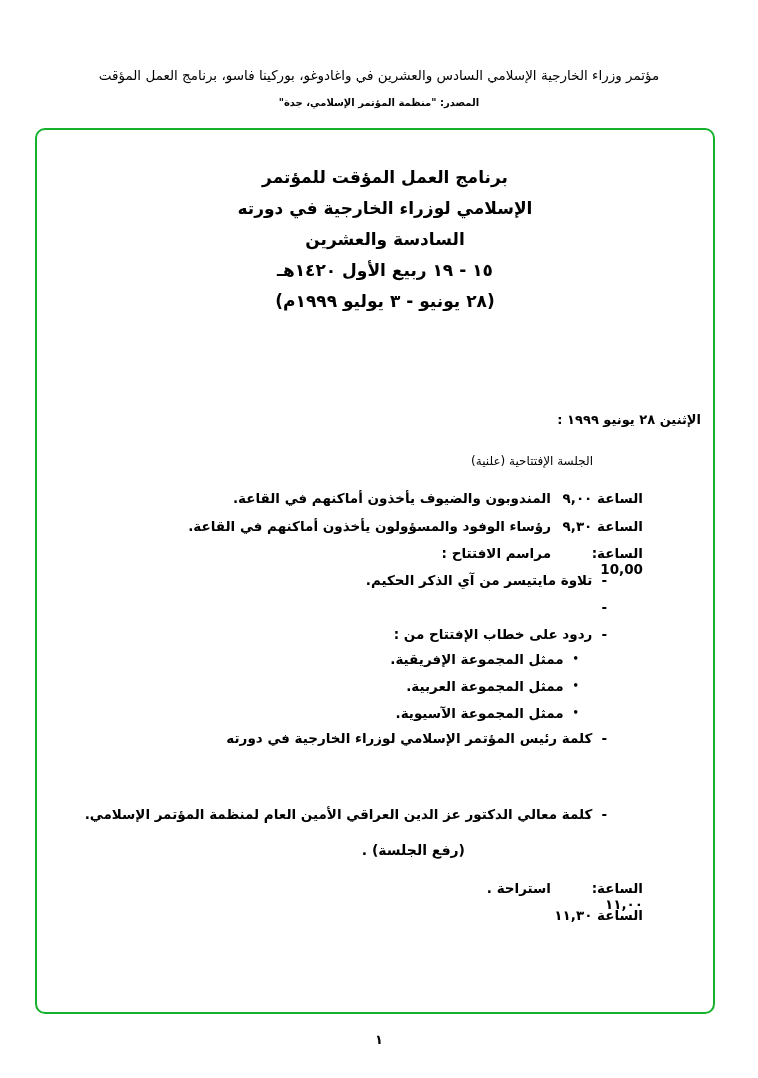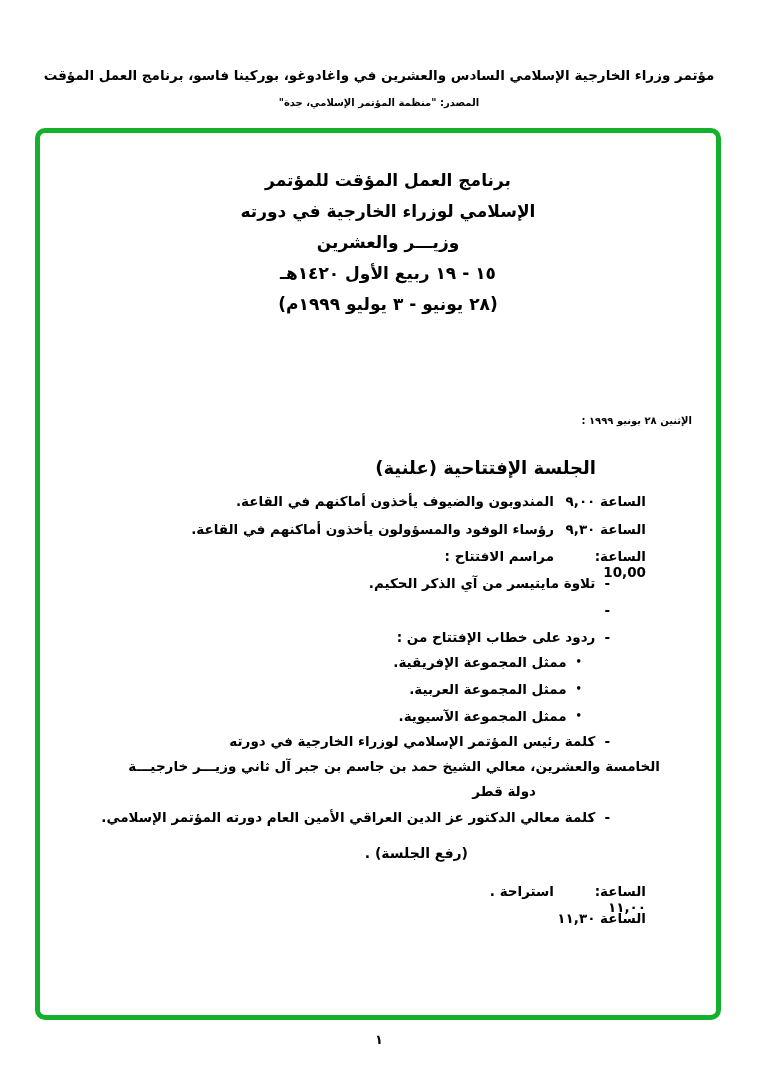--- a/index.html
+++ b/index.html
@@ -4,41 +4,41 @@
 <style>
   html,body{margin:0;padding:0;}
   body{
     width:758px;height:1078px;position:relative;background:#ffffff;
     font-family:"DejaVu Sans", sans-serif;color:#000;overflow:hidden;
   }
   .rtl{direction:rtl;unicode-bidi:embed;}
   .pre{white-space:pre-wrap;}
   .header-title{
     position:absolute;top:67px;left:30px;right:30px;text-align:center;
-    font-size:13.5px;font-weight:bold;
+    font-size:13.5px;font-weight:normal;
   }
   .header-source{
     position:absolute;top:97px;left:0;right:0;text-align:center;
     font-size:10px;font-weight:bold;
   }
   .doc-frame{
     position:absolute;left:35px;top:128px;width:676px;height:882px;
-    border:5px solid #0ea5e9;border-radius:10px;background:#fff;
+    border:2px solid #0ea5e9;border-radius:10px;background:#fff;
   }
   .title-block{
     position:absolute;top:32px;left:20px;right:0;text-align:center;
     font-size:17px;font-weight:bold;line-height:31px;
   }
   .day-heading{
-    position:absolute;top:282px;right:24px;
-    font-size:10px;font-weight:bold;
+    position:absolute;top:282px;right:12px;
+    font-size:13px;font-weight:bold;
   }
   .session-heading{
     position:absolute;top:324px;right:120px;
-    font-size:18px;font-weight:bold;
+    font-size:12px;font-weight:normal;
   }
   .sched-row{
     position:absolute;right:70px;left:20px;display:flex;direction:rtl;
     font-size:13.5px;font-weight:bold;
   }
   .sched-row .time{flex:0 0 92px;}
   .sched-row .desc{flex:1;}
   .dash-item{
     position:absolute;right:106px;left:20px;display:flex;direction:rtl;
     gap:9px;font-size:13.5px;font-weight:bold;
@@ -71,21 +71,21 @@
 <body>
 
 <div class="header-title rtl">مؤتمر وزراء الخارجية الإسلامي السادس والعشرين في واغادوغو، بوركينا فاسو، برنامج العمل المؤقت</div>
 <div class="header-source rtl">المصدر:  "منظمة المؤتمر الإسلامي، جدة"</div>
 
 <div class="doc-frame" style="border-color: rgb(21, 177, 44);">
 
   <div class="title-block rtl">
     <div>برنامج العمل المؤقت للمؤتمر</div>
     <div>الإسلامي لوزراء الخارجية في دورته</div>
-    <div>وزيـــر والعشرين</div>
+    <div>السادسة والعشرين</div>
     <div>١٥ - ١٩ ربيع الأول ١٤٢٠هـ</div>
     <div>(٢٨ يونيو - ٣ يوليو ١٩٩٩م)</div>
   </div>
 
   <div class="day-heading rtl">الإثنين ٢٨ يونيو ١٩٩٩ :</div>
 
   <div class="session-heading rtl">الجلسة الإفتتاحية (علنية)</div>
 
   <div class="sched-row" style="top:360px">
     <span class="time">الساعة ٩,٠٠</span>
@@ -122,26 +122,24 @@
   </div>
   <div class="bullet-item" style="top:575px">
     <span class="marker">•</span>
     <span>ممثل المجموعة الآسيوية.</span>
   </div>
 
   <div class="dash-item" style="top:600px">
     <span class="marker">-</span>
     <span>كلمة رئيس المؤتمر الإسلامي لوزراء الخارجية في دورته</span>
   </div>
-  <div class="cont-line" style="top:625px">الخامسة والعشرين، معالي الشيخ حمد بن جاسم بن جبر آل ثاني وزيـــر خارجيـــة</div>
-  <div class="cont-line2" style="top:650px">دولة قطر</div>
 
   <div class="dash-item" style="top:676px">
     <span class="marker">-</span>
-    <span>كلمة معالي الدكتور عز الدين العراقي الأمين العام دورته المؤتمر الإسلامي.</span>
+    <span>كلمة معالي الدكتور عز الدين العراقي الأمين العام لمنظمة المؤتمر الإسلامي.</span>
   </div>
 
   <div class="adjourn">(رفع الجلسة) .</div>
 
   <div class="sched-row" style="top:750px">
     <span class="time">الساعة: ١١,٠٠</span>
     <span class="desc">استراحة .</span>
   </div>
   <div class="sched-row" style="top:777px">
     <span class="time">الساعة ١١,٣٠</span>

